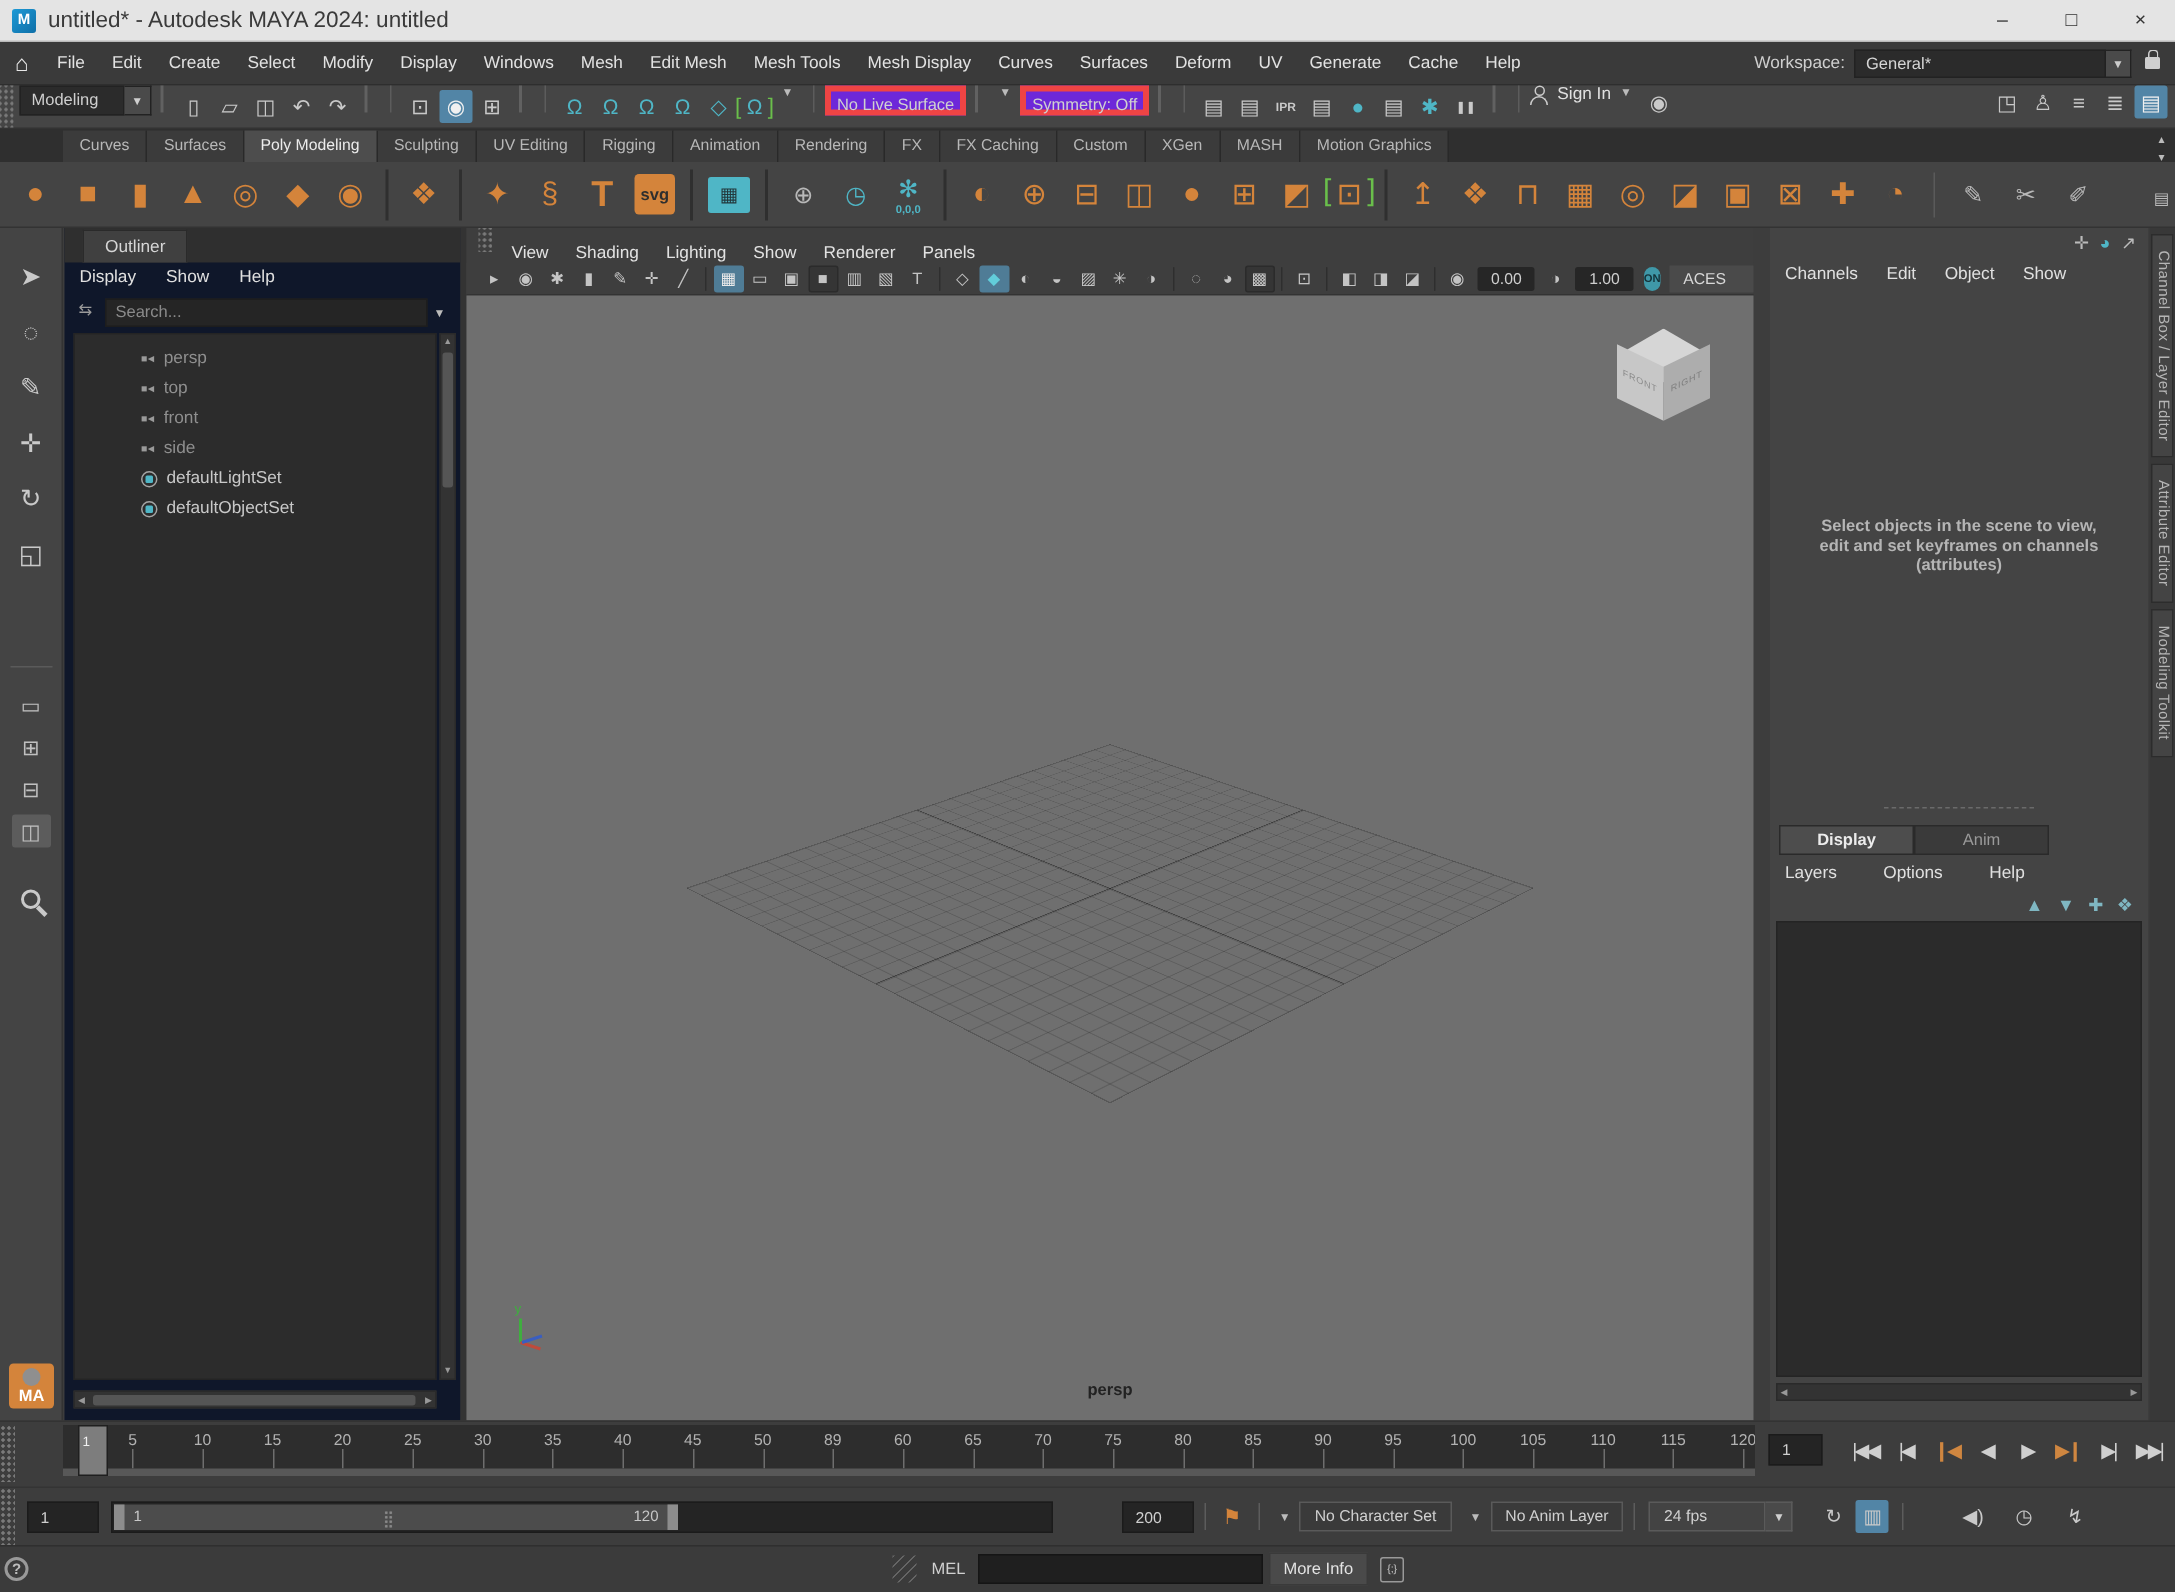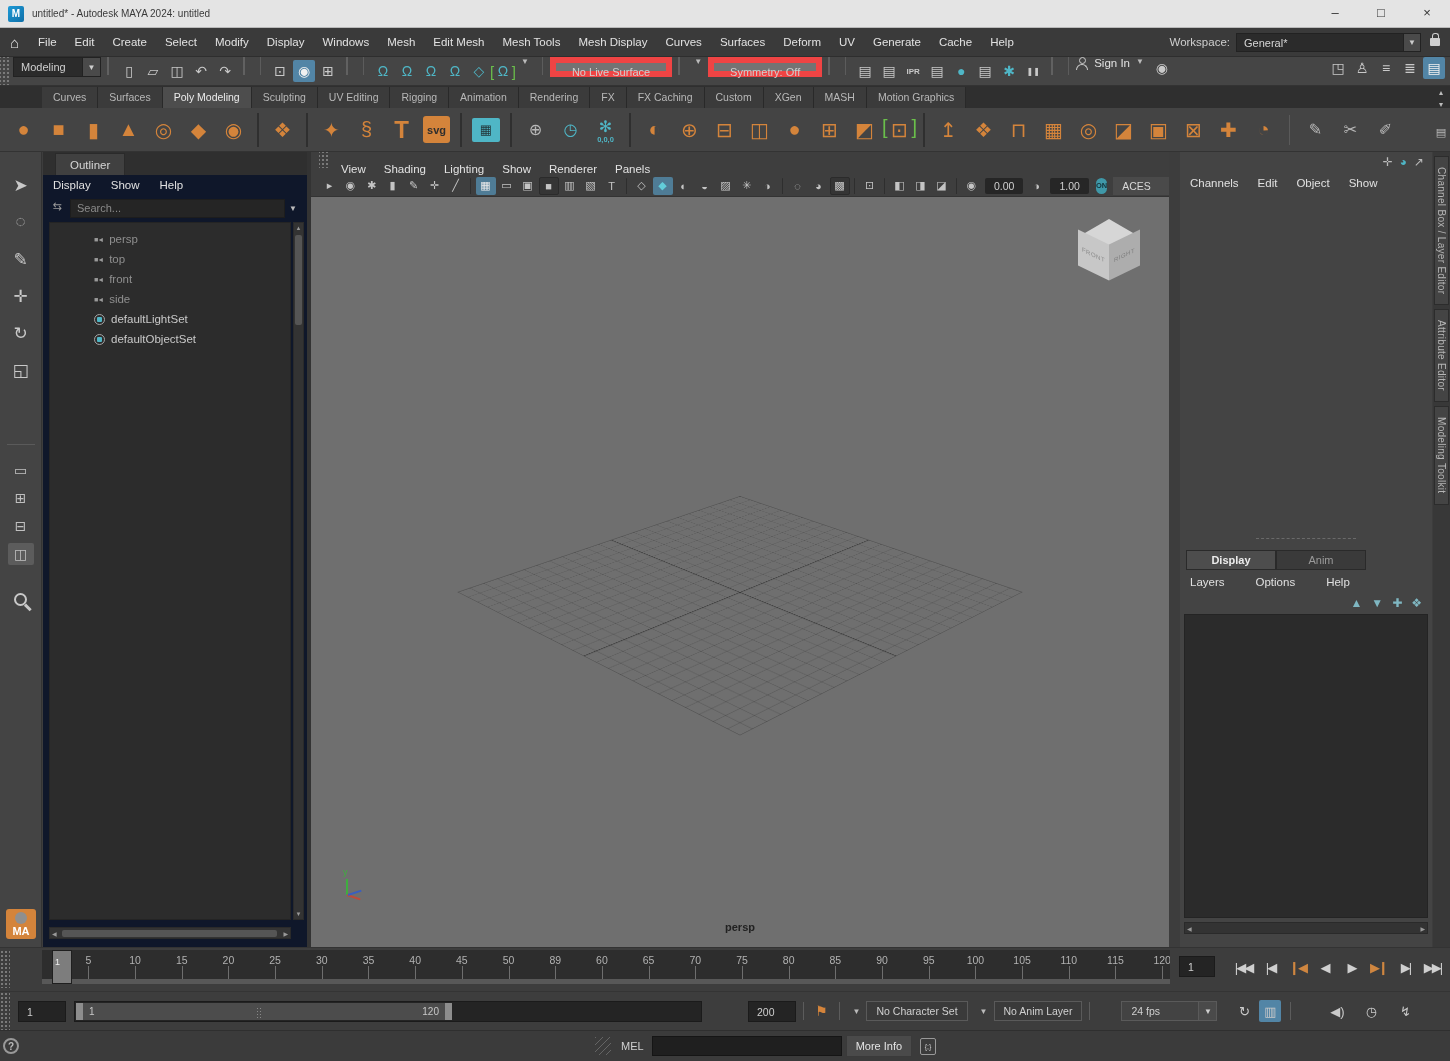--- a/index.html
+++ b/index.html
@@ -7,21 +7,21 @@
   body{position:relative;background:#3d3d3d;font-family:"Liberation Sans","DejaVu Sans",sans-serif;color:#cfcfcf}
   .abs{position:absolute}
   .row{display:flex;align-items:center}
   .grip{width:9px;align-self:stretch;background-image:radial-gradient(#7a7a7a 1px,transparent 1.2px);background-size:4px 4px;background-position:2px 2px;margin-right:4px}
   .vr{width:1px;height:18px;background:#5c5c5c;margin:0 7px}
   .colp{width:4px;height:18px;border-left:2px solid #616161;margin:0 6px}
 
   
   .titlebar{left:0;top:0;width:1450px;height:28px;background:#e4e4e4;border-bottom:1px solid #b9b9b9;display:flex;align-items:center;color:#3a3a3a}
   .mlogo{width:16px;height:16px;margin:0 8px 0 8px;background:linear-gradient(135deg,#1d9ad6,#0f6fa8);color:#fff;font-size:10px;font-weight:bold;text-align:center;line-height:16px;border-radius:2px}
-  .ttext{font-size:10px}
+  .ttext{font-size:15px}
   .wctrl{margin-left:auto;display:flex}
   .wb{width:46px;height:27px;text-align:center;line-height:26px;font-size:13px;color:#333}
 
   
   .menubar{left:0;top:28px;width:1450px;height:29px;background:#3a3a3a;display:flex;align-items:center;border-bottom:1px solid #2e2e2e}
   .home{font-size:15px;color:#e8e8e8;margin:0 10px 0 10px}
   .mi{font-size:11.5px;color:#e2e2e2;padding:0 9px;cursor:default}
   .wslabel{margin-left:auto;font-size:11.5px;color:#cfcfcf}
   .wsfield{width:168px;height:19px;background:#2b2b2b;border:1px solid #222;margin-left:6px;font-size:11px;line-height:18px;padding-left:7px;color:#d6d6d6}
   .wscaret{width:17px;height:19px;background:#4a4a4a;border:1px solid #222;border-left:none;text-align:center;line-height:18px;font-size:8px;color:#ccc}
@@ -34,21 +34,21 @@
   .modecaret{width:18px;height:20px;background:#4a4a4a;border:1px solid #222;border-left:none;text-align:center;line-height:19px;font-size:8px}
   .ic{width:22px;height:22px;display:flex;align-items:center;justify-content:center;color:#c9c9c9;font-size:14px;border-radius:2px;margin:0 1px}
   .ic i,i{font-style:normal}
   .ic.active{background:#5285a6;color:#f0f0f0}
   .ic.teal{color:#4fb6c6}
   .ic.txt{font-size:8px;font-weight:bold;letter-spacing:0}
   .sn{color:#4fb6c6;font-size:14px}
   .brkg{position:relative}
   .brkg::before{content:"[";color:#6abf4b;position:absolute;left:-2px;font-size:15px}
   .brkg::after{content:"]";color:#6abf4b;position:absolute;right:-2px;font-size:15px}
-  .slfield{height:20px;background:#737373;border:6px solid #ef4444;font-size:11px;line-height:18px;padding:0 16px;color:#d0d0d0}
+  .slfield{height:20px;background:#6d28d9;border:4px solid #ef4444;font-size:11px;line-height:18px;padding:0 4px;color:#d0d0d0}
   .caret{font-size:8px;color:#bbb;margin:0 6px}
   .person{position:relative;width:12px;height:13px;margin-right:6px}
   .person::before{content:"";position:absolute;left:3px;top:0;width:5px;height:5px;border:1.5px solid #ccc;border-radius:50%}
   .person::after{content:"";position:absolute;left:0;bottom:0;width:10px;height:5px;border:1.5px solid #ccc;border-bottom:none;border-radius:6px 6px 0 0}
   .signin{font-size:11.5px;color:#e0e0e0}
   .toggles{margin-left:auto;display:flex;margin-right:4px}
 
   
   .shelftabs{left:0;top:86px;width:1450px;height:22px;background:#2f2f2f;display:flex;align-items:flex-end;padding-left:42px}
   .stab{height:21px;background:#3b3b3b;border-right:1px solid #292929;color:#b8b8b8;font-size:10.5px;line-height:21px;padding:0 11px}
@@ -170,21 +170,21 @@
   .rfield{background:#242424;border:1px solid #1b1b1b;height:21px;line-height:20px;font-size:10.5px;color:#cfcfcf;padding:0 8px;min-width:48px}
   .rtrack{width:628px;height:21px;background:#242424;border:1px solid #1b1b1b;position:relative;margin-left:8px}
   .ractive{position:absolute;left:1px;top:1px;width:376px;height:17px;background:#4c4c4c;display:flex;align-items:center}
   .rhandle{width:7px;height:17px;background:#8d8d8d}
   .rlabel{font-size:10px;color:#c8c8c8;margin:0 6px}
   .rlabel.right{margin-left:auto}
   .rgripdots{position:absolute;left:48%;top:4px;width:6px;height:12px;background-image:radial-gradient(#888 0.8px,transparent 1px);background-size:3px 3px}
   .rend{margin-left:46px}
   .bm{color:#d4843b;font-size:14px;margin:0 4px}
   .rsfield{background:#3a3a3a;border:1px solid #5a5a5a;height:20px;line-height:19px;font-size:10.5px;color:#d0d0d0;padding:0 9px}
-  .fpsbox{display:flex;margin-left:24px}
+  .fpsbox{display:flex;margin-left:2px}
   .fpsfield{width:78px;background:#434343;border:1px solid #5a5a5a;height:20px;line-height:19px;font-size:10.5px;padding:0 9px;color:#d0d0d0}
   .fpscaret{width:18px;height:20px;background:#4a4a4a;border:1px solid #5a5a5a;border-left:none;text-align:center;line-height:19px;font-size:8px}
   .rsic{width:22px;height:22px;display:flex;align-items:center;justify-content:center;color:#c9c9c9;font-size:13px;margin:0 2px;border-radius:2px}
   .rsic.active{background:#5285a6}
 
   
   .cmdline{left:0;top:1030px;width:1450px;height:31px;background:#3b3b3b;display:flex;align-items:center;border-top:1px solid #2f2f2f}
   .helpbtn{width:16px;height:16px;border:2px solid #999;border-radius:50%;color:#bbb;font-size:10px;font-weight:bold;display:flex;align-items:center;justify-content:center;margin:0 6px 0 3px}
   .helparea{width:570px}
   .cgrip{width:16px;height:18px;background:repeating-linear-gradient(135deg,#777 0 1px,transparent 1px 5px);margin-right:10px;opacity:0.7}
@@ -783,20 +783,23 @@
         <span class=" t"><i class="g">◕</i></span>
         <span><i class="g">↗</i></span>
       </div>
     <div class="cb-menus">
 
     <span>Channels</span>
         <span>Edit</span>
         <span>Object</span>
         <span>Show</span>
       </div>
+    <div class="cb-msg">Select objects in the scene to view,
+edit and set keyframes on channels
+(attributes)</div>
     <div class="cb-dots"></div>
     <div class="le-tabs">
 
     <span class="le-tab active">Display</span>
         <span class="le-tab">Anim</span>
       </div>
     <div class="le-menus">
 
     <span>Layers</span>
         <span>Options</span>

